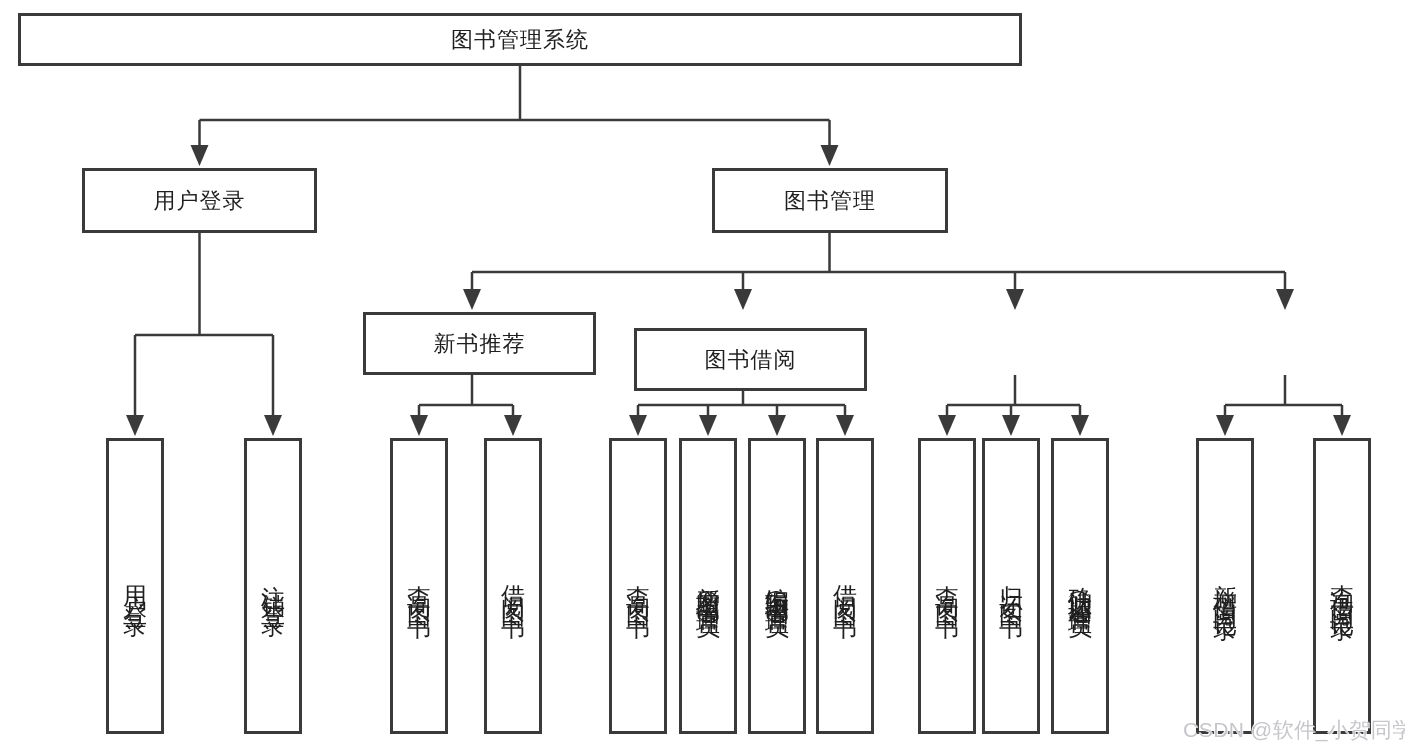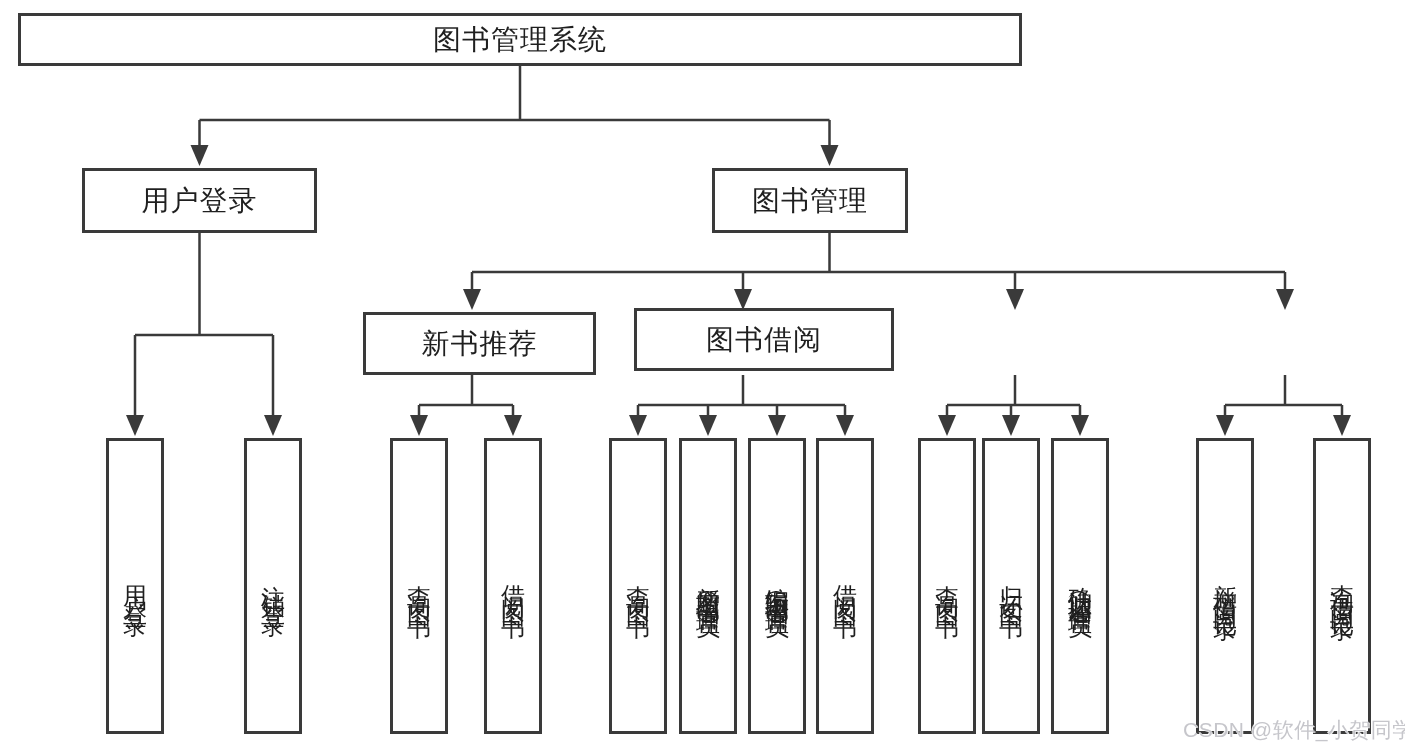--- a/index.html
+++ b/index.html
@@ -7,21 +7,21 @@
     width:1405px;height:747px;background:#ffffff;position:relative;overflow:hidden;
     font-family:"Liberation Sans",sans-serif;color:#1f1f1f;
   }
   .stage{position:absolute;left:0;top:0;width:1405px;height:747px;}
   svg.wires{position:absolute;left:0;top:0;z-index:0;}
   svg.wires path{stroke:#3a3a3a;stroke-width:2.5;fill:none;}
   svg.wires polygon{fill:#3a3a3a;stroke:none;}
   .box{
     position:absolute;box-sizing:border-box;background:#ffffff;
     border:3px solid #3a3a3a;display:flex;align-items:center;justify-content:center;
-    z-index:1;font-size:28px;letter-spacing:1px;white-space:nowrap;
+    z-index:1;font-size:22px;letter-spacing:1px;white-space:nowrap;
   }
   .leaf{
     writing-mode:vertical-rl;text-orientation:mixed;
     font-size:24px;white-space:normal;
   }
   .sp-a{letter-spacing:10px;}
   .sp-b{letter-spacing:7px;}
   .sp-c{letter-spacing:4px;}
   .watermark{
     position:absolute;left:1183px;top:716px;z-index:5;font-size:21px;
@@ -73,24 +73,24 @@
     <g>
       <path d="M1285,375 V405 M1225,405 H1342 M1225,405 V417 M1342,405 V417"></path>
       <polygon points="1216,415 1234,415 1225,436"></polygon>
       <polygon points="1333,415 1351,415 1342,436"></polygon>
     </g>
   </svg>
 
   <div class="box" style="left:18px;top:13px;width:1004px;height:53px">图书管理系统</div>
 
   <div class="box" style="left:82px;top:168px;width:235px;height:65px">用户登录</div>
-  <div class="box" style="left:712px;top:168px;width:196px;height:65px">图书管理</div>
+  <div class="box" style="left:712px;top:168px;width:236px;height:65px">图书管理</div>
 
   <div class="box" style="left:363px;top:312px;width:233px;height:63px">新书推荐</div>
-  <div class="box" style="left:634px;top:308px;width:260px;height:63px">图书借阅</div>
+  <div class="box" style="left:634px;top:328px;width:233px;height:63px">图书借阅</div>
 
   <div class="box leaf sp-a" style="left:106px;top:438px;width:58px;height:296px">用户登录</div>
   <div class="box leaf sp-a" style="left:244px;top:438px;width:58px;height:296px">注销登录</div>
 
   <div class="box leaf sp-a" style="left:390px;top:438px;width:58px;height:296px">查询图书</div>
   <div class="box leaf sp-a" style="left:484px;top:438px;width:58px;height:296px">借阅图书</div>
 
   <div class="box leaf sp-a" style="left:609px;top:438px;width:58px;height:296px">查询图书</div>
   <div class="box leaf sp-c" style="left:679px;top:438px;width:58px;height:296px">新增图书（管理员）</div>
   <div class="box leaf sp-c" style="left:748px;top:438px;width:58px;height:296px">编辑图书（管理员）</div>

